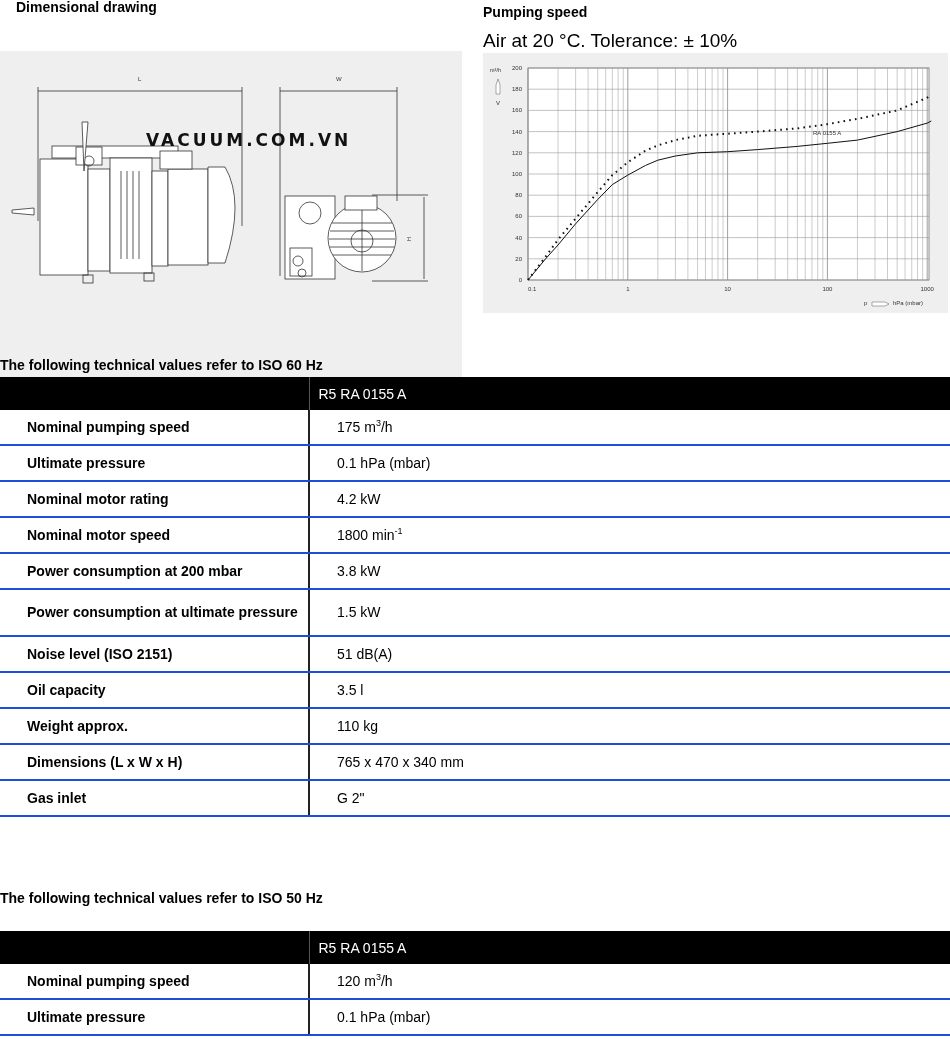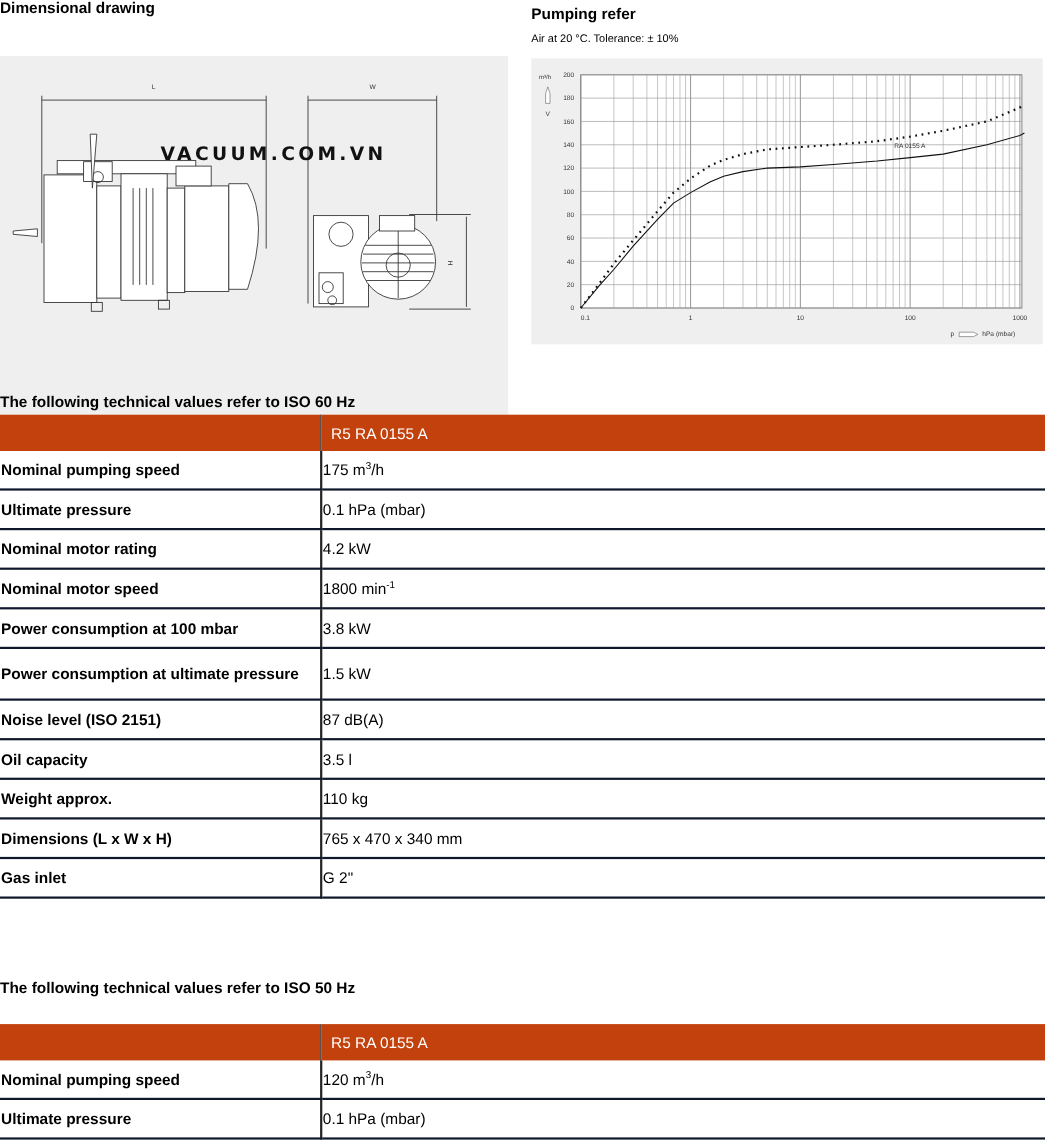--- a/index.html
+++ b/index.html
@@ -1,34 +1,34 @@
 <!DOCTYPE html>
 <html><head>
 <meta charset="utf-8">
 <style>
   html, body { margin:0; padding:0; background:#fff; }
   body { width:950px; height:1039px; position:relative; overflow:hidden;
          font-family:"Liberation Sans", sans-serif; color:#000; }
   .h-bold { position:absolute; font-weight:bold; font-size:14px; }
-  .sub { position:absolute; font-size:10px; }
+  .sub { position:absolute; font-size:19px; }
   .panel { position:absolute; background:#efefef; }
   .wm { position:absolute; font-family:"DejaVu Sans", sans-serif; font-weight:bold;
         font-size:17px; letter-spacing:3px; color:#111; }
   table.spec { position:absolute; left:0; width:950px; border-collapse:collapse; font-size:14px; }
-  table.spec th { background:#c2410c; color:#fff; text-align:left; font-weight:normal;
+  table.spec th { background:#000000; color:#fff; text-align:left; font-weight:normal;
                   height:33px; padding:0 0 0 9px; }
-  table.spec td { height:34px; padding:0 8px 0 1px; border-bottom:2px solid #0f172a; vertical-align:middle; }
+  table.spec td { height:34px; padding:0 8px 0 27px; border-bottom:2px solid #1d4ed8; vertical-align:middle; }
   table.spec td.k { font-weight:bold; width:273px; border-right:2px solid #222; }
   table.spec tr.tall td { height:45px; line-height:19px; }
   sup { font-size:9px; line-height:0; }
 </style>
 </head>
 <body>
 
-<div class="h-bold" style="left:0;top:-1px;">Dimensional drawing</div>
+<div class="h-bold" style="left:0;top:-1px;padding-left:16px;">Dimensional drawing</div>
 <div class="panel" style="left:0;top:51px;width:462px;height:326px;">
   <svg width="462" height="262" style="position:absolute;left:0;top:0;">
     <g stroke="#333" fill="none" stroke-width="0.8">
 
       <line x1="38" y1="40" x2="242" y2="40"></line>
       <line x1="38" y1="36" x2="38" y2="170"></line>
       <line x1="242" y1="36" x2="242" y2="175"></line>
 
       <line x1="280" y1="40" x2="397" y2="40"></line>
       <line x1="280" y1="36" x2="280" y2="225"></line>
@@ -74,21 +74,21 @@
     </g>
     <g font-family="Liberation Sans, sans-serif" font-size="6" fill="#333">
       <text x="138" y="30">L</text>
       <text x="336" y="30">W</text>
       <text x="407" y="190" transform="rotate(90 409 188)">H</text>
     </g>
   </svg>
   <div class="wm" style="left:146px;top:79px;">VACUUM.COM.VN</div>
 </div>
 
-<div class="h-bold" style="left:483px;top:4px;">Pumping refer</div>
+<div class="h-bold" style="left:483px;top:4px;">Pumping speed</div>
 <div class="sub" style="left:483px;top:30px;">Air at 20 °C. Tolerance: ± 10%</div>
 <div class="panel" style="left:483px;top:53px;width:465px;height:260px;">
   <svg id="chart" width="465" height="260">
       <rect x="45" y="15" width="401" height="212" fill="#fff" stroke="#777" stroke-width="0.8"></rect>
       <line x1="45" y1="15" x2="45" y2="227" stroke="#888" stroke-width="0.8"></line>
       <line x1="75.04279356726533" y1="15" x2="75.04279356726533" y2="227" stroke="#aaa" stroke-width="0.6"></line>
       <line x1="92.61670122102231" y1="15" x2="92.61670122102231" y2="227" stroke="#aaa" stroke-width="0.6"></line>
       <line x1="105.08558713453064" y1="15" x2="105.08558713453064" y2="227" stroke="#aaa" stroke-width="0.6"></line>
       <line x1="114.75720643273468" y1="15" x2="114.75720643273468" y2="227" stroke="#aaa" stroke-width="0.6"></line>
       <line x1="122.65949478828765" y1="15" x2="122.65949478828765" y2="227" stroke="#aaa" stroke-width="0.6"></line>
@@ -181,30 +181,30 @@
       </tr>
       <tr>
         <td class="k">Nominal motor rating</td>
         <td><span>4.2 kW</span></td>
       </tr>
       <tr>
         <td class="k">Nominal motor speed</td>
         <td><span>1800 min</span><sup>-1</sup></td>
       </tr>
       <tr>
-        <td class="k">Power consumption at 100 mbar</td>
+        <td class="k">Power consumption at 200 mbar</td>
         <td><span>3.8 kW</span></td>
       </tr>
       <tr class="tall">
         <td class="k">Power consumption at ultimate pressure</td>
         <td><span>1.5 kW</span></td>
       </tr>
       <tr>
         <td class="k">Noise level (ISO 2151)</td>
-        <td><span>87 dB(A)</span></td>
+        <td><span>51 dB(A)</span></td>
       </tr>
       <tr>
         <td class="k">Oil capacity</td>
         <td><span>3.5 l</span></td>
       </tr>
       <tr>
         <td class="k">Weight approx.</td>
         <td><span>110 kg</span></td>
       </tr>
       <tr>

